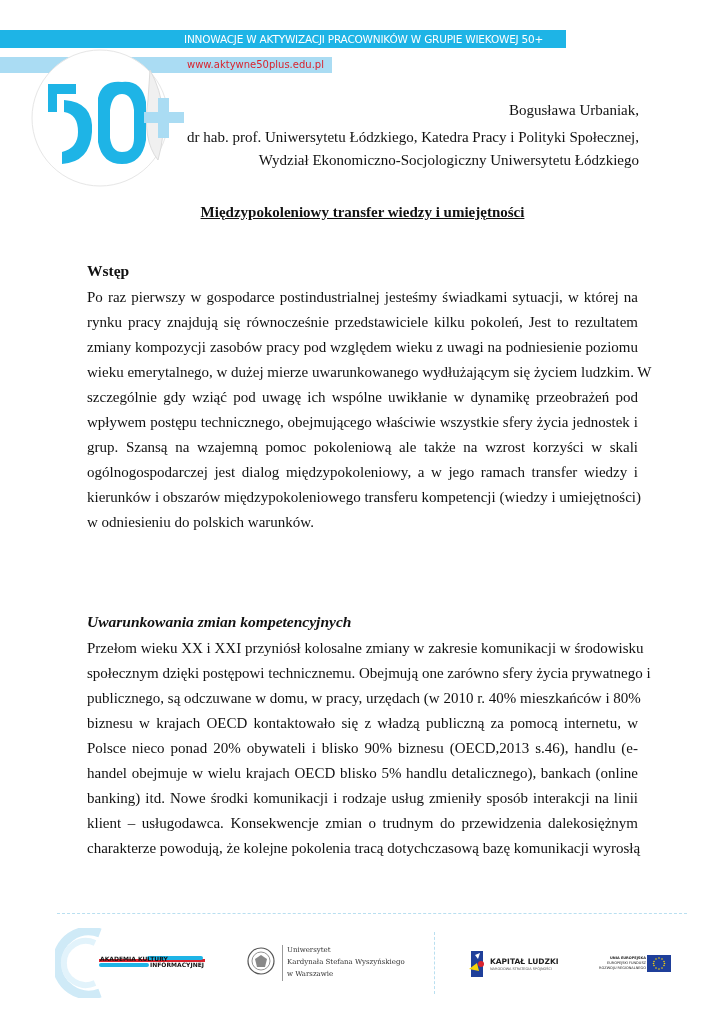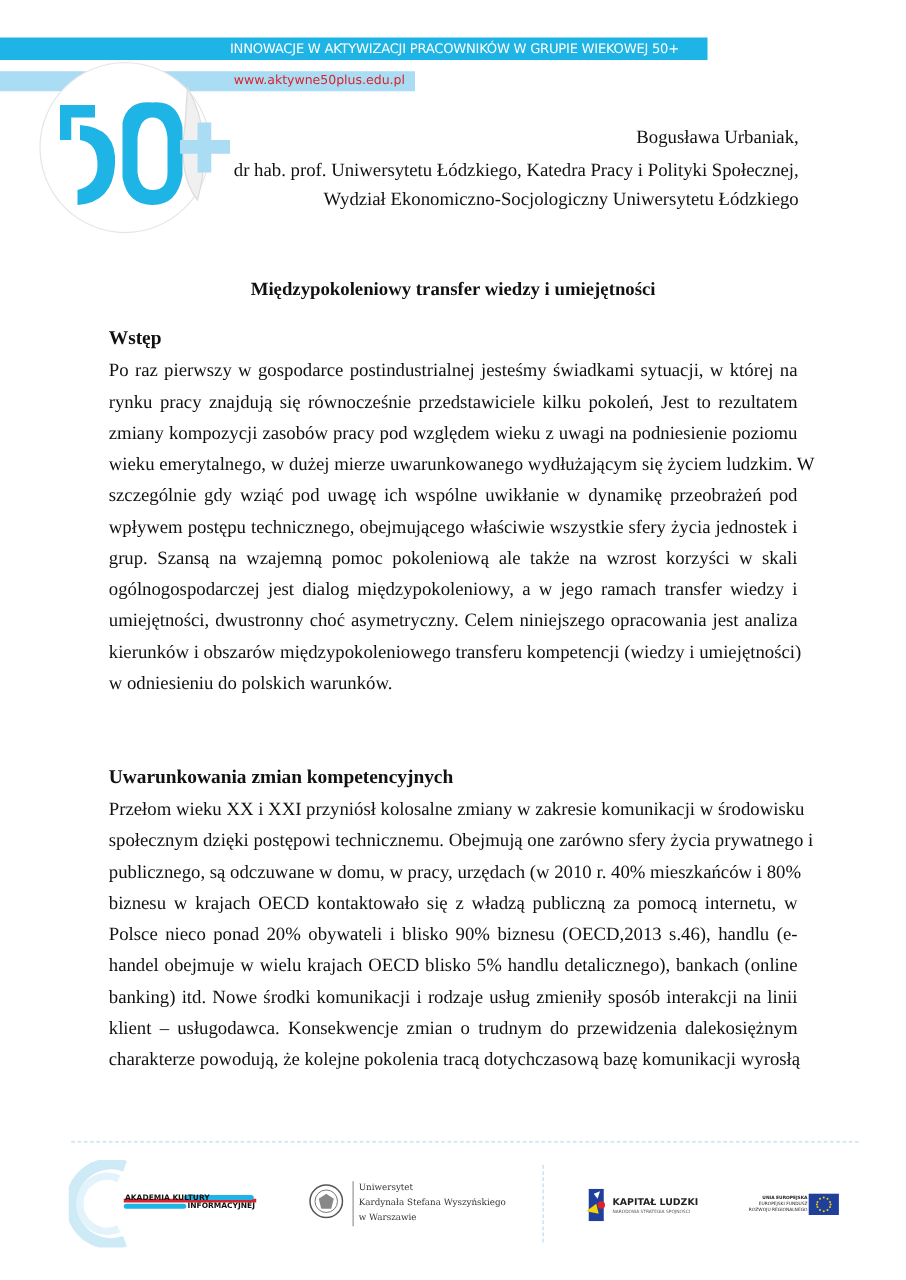--- a/index.html
+++ b/index.html
@@ -12,25 +12,25 @@
   .banner-bottom-text { position: absolute; left: 187px; top: 57px; height: 16px; line-height: 16px; font-family: "DejaVu Sans", sans-serif; font-size: 10px; color: #d9232e; white-space: nowrap; }
 
   .logo50 { position: absolute; left: 30px; top: 40px; width: 160px; height: 150px; }
 
   
   .author { position: absolute; right: 86px; text-align: right; font-size: 15px; white-space: nowrap; margin-top: 16px; }
   .author.l1 { top: 86px; }
   .author.l2 { top: 113px; }
   .author.l3 { top: 136px; }
 
-  .doc-title { position: absolute; left: 0; width: 725px; top: 224px; text-align: center; font-weight: bold; font-size: 15px; }
+  .doc-title { position: absolute; left: 0; width: 725px; top: 204px; text-align: center; font-weight: bold; font-size: 15px; text-decoration: underline; }
 
   .section-heading { position: absolute; left: 87px; font-weight: bold; font-size: 15.5px; }
   .h-wstep { top: 262px; }
-  .h-uwar { top: 613px; }
+  .h-uwar { top: 613px; font-style: italic; }
 
   .paragraph { position: absolute; left: 87px; width: 551px; font-size: 15px; }
   .paragraph .line { display: block; height: 25px; line-height: 25px; white-space: nowrap; text-align: justify; text-align-last: justify; }
   .paragraph .line.last { text-align-last: left; }
   .p1 { top: 285px; }
   .p2 { top: 636px; }
 
   
   .footer-divider { position: absolute; left: 57px; top: 913px; width: 630px; border-top: 1px dashed #b9dff0; }
   .footer-vdivider { position: absolute; left: 434px; top: 932px; height: 62px; border-left: 1px dashed #b9dff0; }
@@ -83,21 +83,20 @@
 <div class="section-heading h-wstep">Wstęp</div>
 <div class="paragraph p1">
   <span class="line"> Po raz pierwszy w gospodarce postindustrialnej jesteśmy świadkami sytuacji, w której na</span>
   <span class="line">rynku pracy znajdują się równocześnie przedstawiciele kilku pokoleń, Jest to rezultatem</span>
   <span class="line">zmiany kompozycji zasobów pracy pod względem wieku z uwagi na podniesienie poziomu</span>
   <span class="line">wieku emerytalnego, w dużej mierze uwarunkowanego wydłużającym się życiem ludzkim. W</span>
   <span class="line">szczególnie gdy wziąć pod uwagę ich wspólne uwikłanie w dynamikę przeobrażeń pod</span>
   <span class="line">wpływem postępu technicznego, obejmującego właściwie wszystkie sfery życia jednostek i</span>
   <span class="line">grup. Szansą na wzajemną pomoc pokoleniową ale także na wzrost korzyści w skali</span>
   <span class="line">ogólnogospodarczej jest dialog międzypokoleniowy, a w jego ramach transfer wiedzy i</span>
-  <span class="line">umiejętności, dwustronny choć asymetryczny. Celem niniejszego opracowania jest analiza</span>
   <span class="line">kierunków i obszarów międzypokoleniowego transferu kompetencji (wiedzy i umiejętności)</span>
   <span class="line last">w odniesieniu do polskich warunków.</span>
 </div>
 
 <div class="section-heading h-uwar">Uwarunkowania zmian kompetencyjnych</div>
 <div class="paragraph p2">
   <span class="line">Przełom wieku XX i XXI przyniósł kolosalne zmiany w zakresie komunikacji w środowisku</span>
   <span class="line">społecznym dzięki postępowi technicznemu. Obejmują one zarówno sfery życia prywatnego i</span>
   <span class="line">publicznego, są odczuwane w domu, w pracy, urzędach (w 2010 r. 40% mieszkańców i 80%</span>
   <span class="line">biznesu w krajach OECD kontaktowało się z władzą publiczną  za pomocą internetu, w</span>

